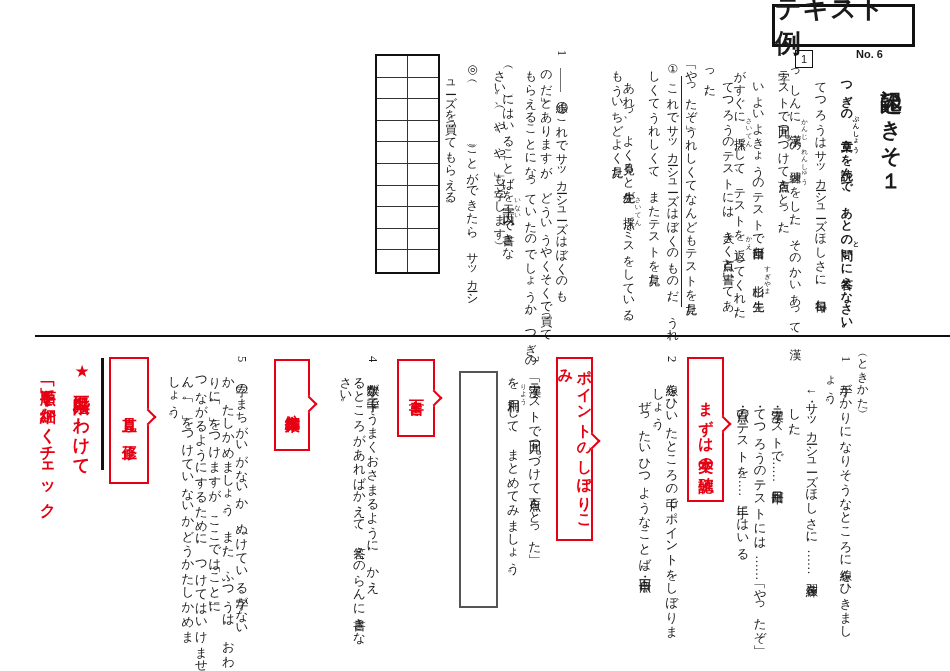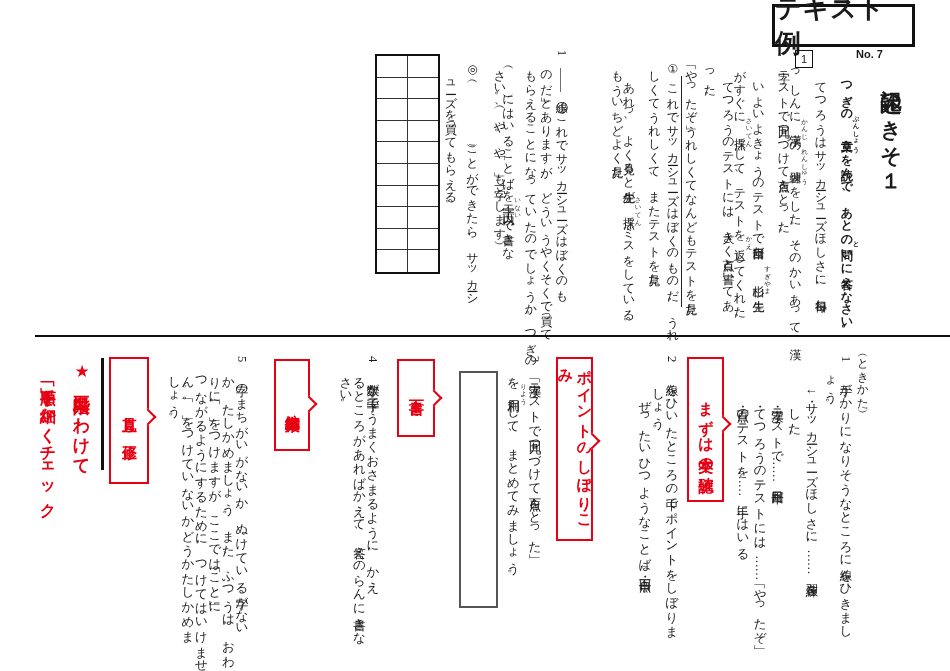--- a/index.html
+++ b/index.html
@@ -73,21 +73,21 @@
            font-family:"Liberation Sans","DejaVu Sans",sans-serif;}
 </style>
 </head>
 <body>
 
 <div class="page">
 
   <div class="stamp">
     <span>テキスト例</span>
   </div>
-  <div class="sheet-no">No. 7</div>
+  <div class="sheet-no">No. 6</div>
   <div class="vb doc-title">記述のきそ１</div>
 
   <div class="vb instruction">
       <div class="vline">つぎの<ruby>文章<rt>ぶんしょう</rt></ruby>を読んで、あとの<ruby>問<rt>と</rt></ruby>いに答えなさい。</div>
     </div>
   <div class="p-no-box">
     <span>1</span>
   </div>
 
   <div class="vb passage">

